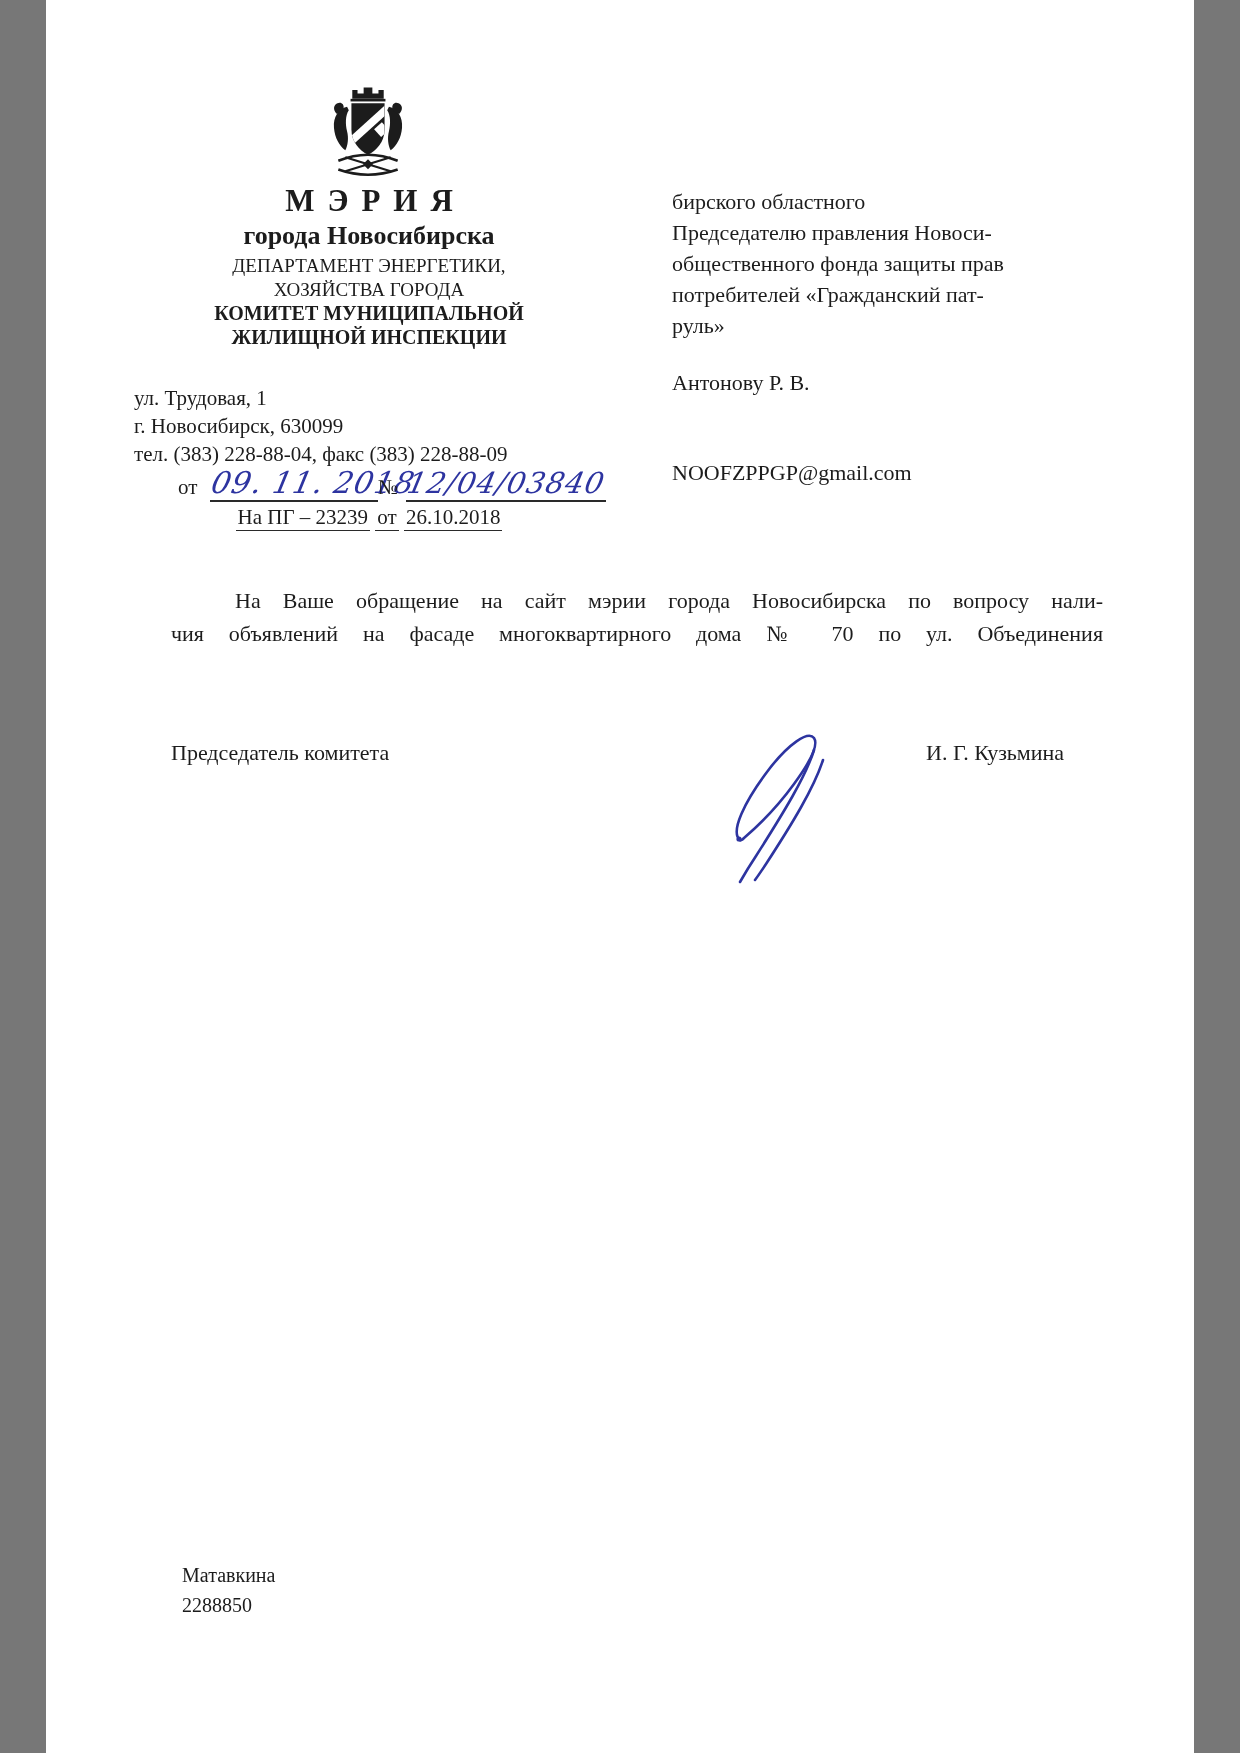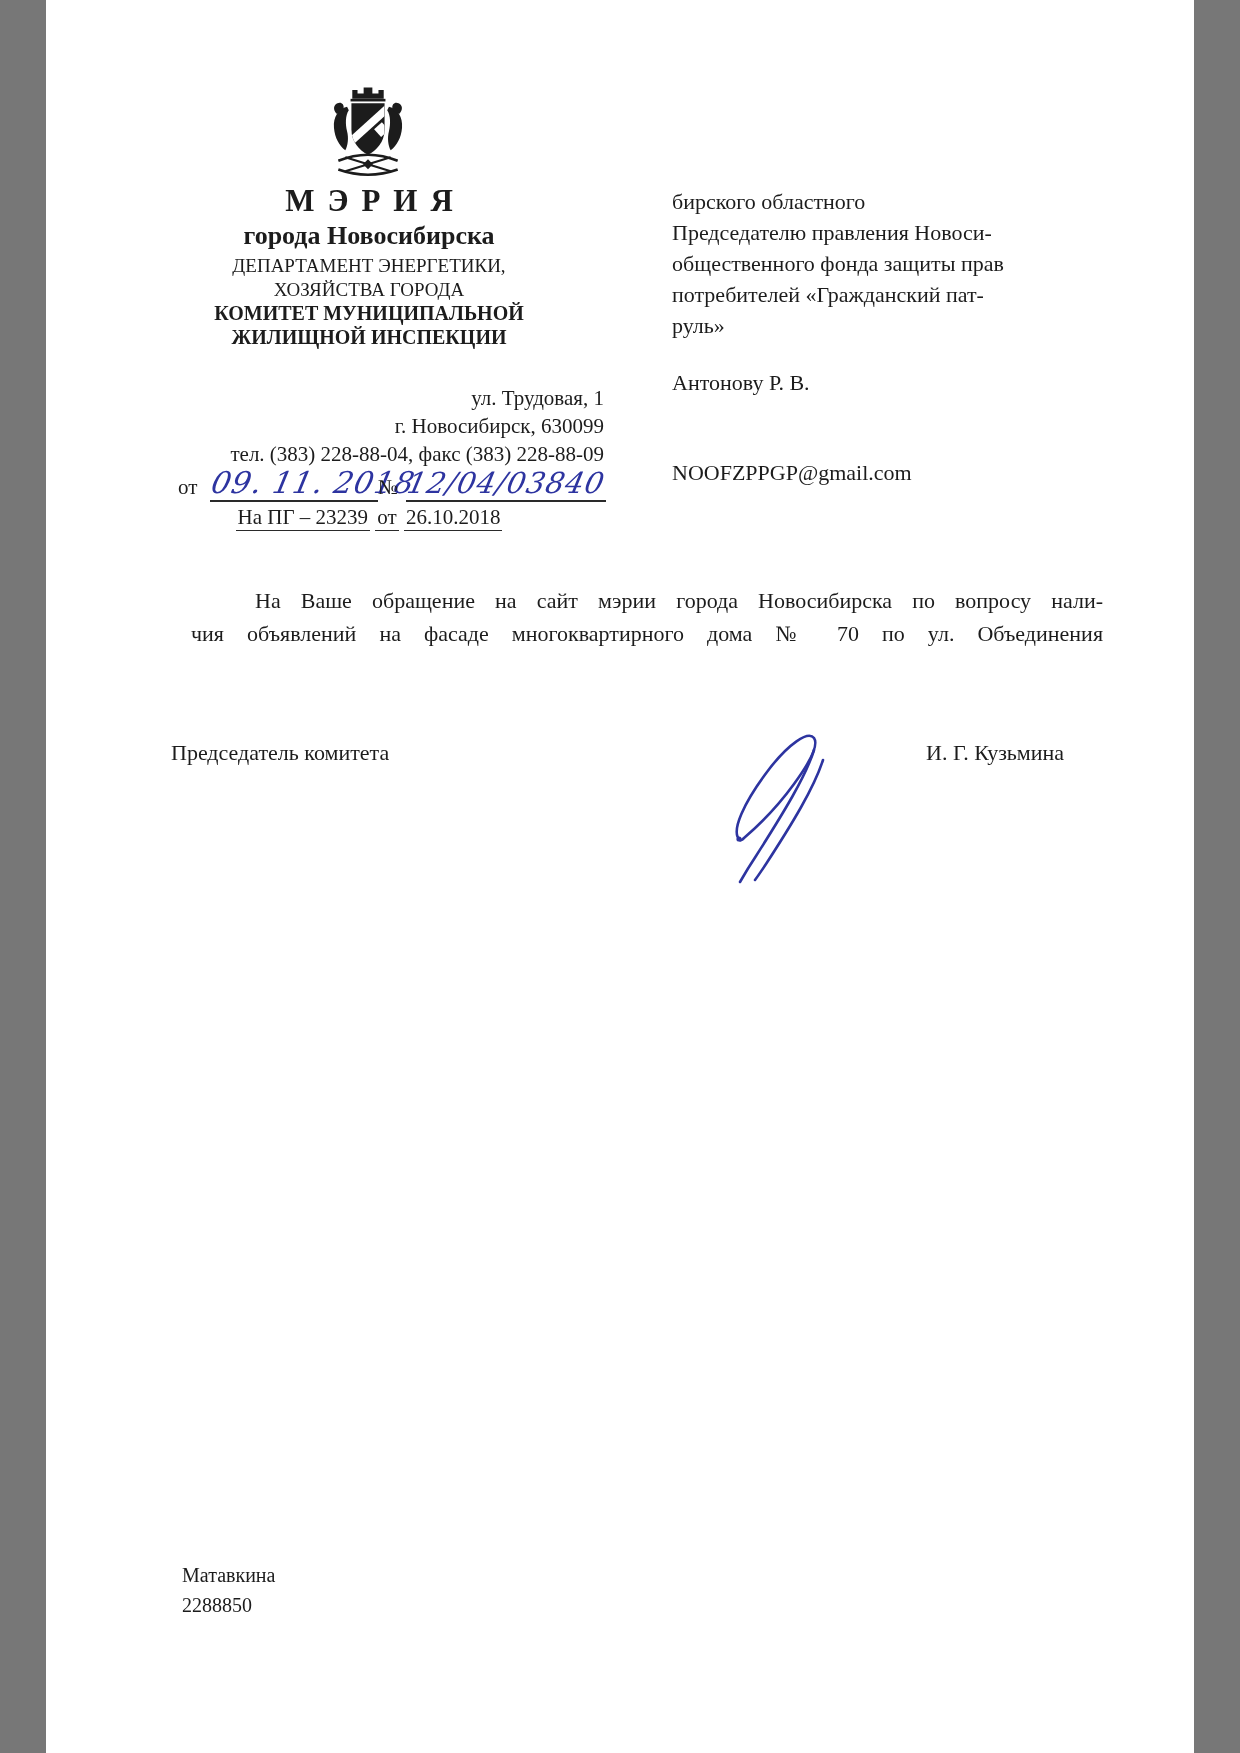--- a/index.html
+++ b/index.html
@@ -13,21 +13,21 @@
     overflow:hidden;
   }
   
   .emblem{position:absolute;left:276px;top:84px;width:92px;height:96px;}
   
   .org-block{position:absolute;left:88px;top:184px;width:470px;text-align:center;}
   .org-title{font-size:31px;font-weight:bold;letter-spacing:13px;padding-left:13px;line-height:34px;}
   .org-subtitle{font-size:26px;font-weight:bold;line-height:36px;}
   .org-dept{font-size:19px;line-height:23.5px;}
   .org-committee{font-size:20px;font-weight:bold;line-height:24px;}
-  .org-contacts{position:absolute;left:88px;top:384px;width:470px;text-align:right;font-size:21px;line-height:28px;}
+  .org-contacts{position:absolute;left:88px;top:384px;width:470px;text-align:left;font-size:21px;line-height:28px;}
   
   .ref-row{position:absolute;left:132px;top:458px;width:470px;height:46px;font-size:21px;}
   .ref-label{position:absolute;bottom:4px;}
   .ref-label.from{left:0;}
   .ref-label.num{left:200px;}
   .hw-line{position:absolute;bottom:2px;border-bottom:2px solid #2a2a2a;}
   .hw-line.date{left:32px;width:168px;}
   .hw-line.number{left:228px;width:200px;}
   .handwriting{
     position:absolute;bottom:0px;left:2px;white-space:nowrap;
@@ -37,21 +37,21 @@
   }
   .hw-line.number .handwriting{font-size:29px;}
   .reply-row{position:absolute;left:88px;top:505px;width:470px;text-align:center;font-size:21px;}
   .reply-row .u{border-bottom:1.5px solid #2a2a2a;padding:0 2px 1px 2px;}
   
   .recipient{position:absolute;left:626px;top:186px;width:440px;font-size:22px;line-height:31px;}
   .recipient-name{position:absolute;left:626px;top:370px;font-size:22px;}
   .recipient-email{position:absolute;left:626px;top:460px;font-size:22px;}
   
   .body-text{position:absolute;left:125px;top:584px;width:932px;font-size:22px;line-height:33px;}
-  .body-line{text-align:justify;text-align-last:justify;margin-left:20px;}
+  .body-line{text-align:justify;text-align-last:justify;}
   .body-line.first{padding-left:64px;}
   .body-line.last{text-align:left;text-align-last:left;}
   
   .sig-title{position:absolute;left:125px;top:740px;font-size:22px;}
   .sig-name{position:absolute;left:880px;top:740px;font-size:22px;}
   .sig-script{position:absolute;left:676px;top:728px;width:132px;height:160px;}
   
   .footer{position:absolute;left:136px;top:1560px;font-size:20px;line-height:30px;}
   
   .artifact-dot{position:absolute;left:1216px;top:55px;width:4px;height:4px;background:#4a4a4a;border-radius:1px;}

